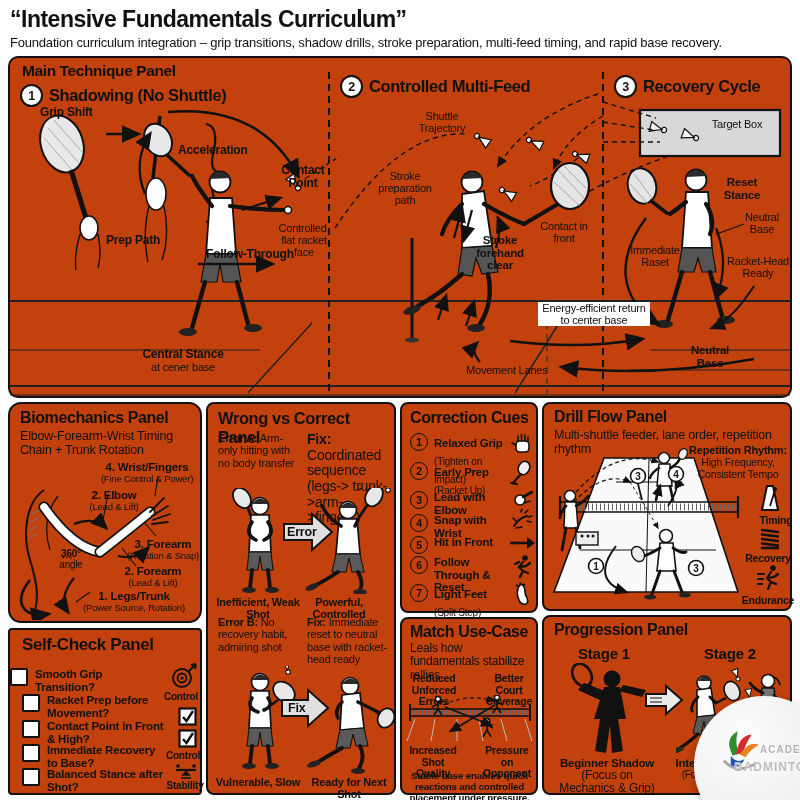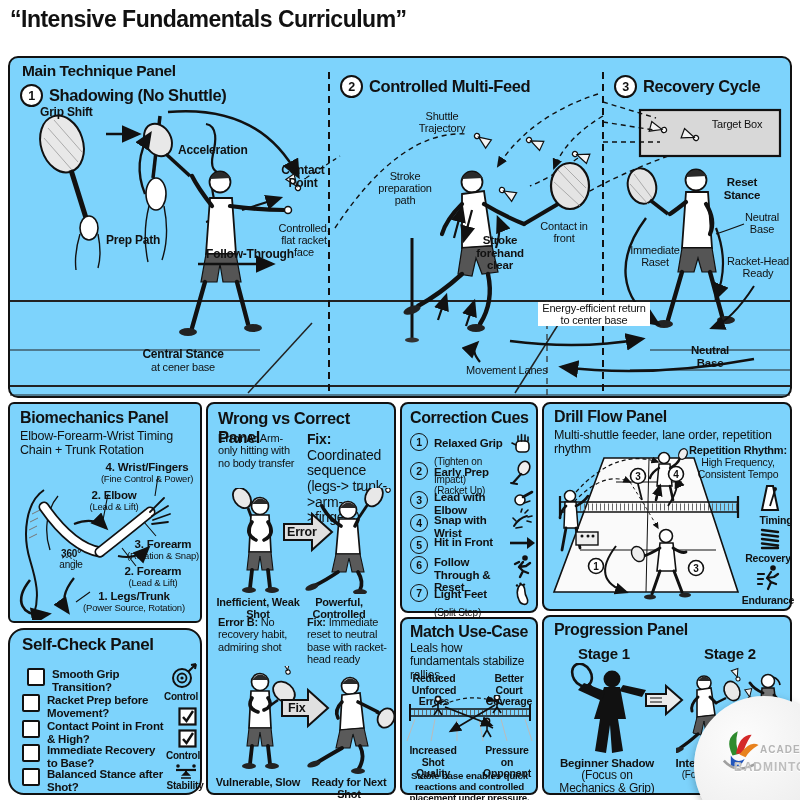--- a/index.html
+++ b/index.html
@@ -1,19 +1,19 @@
 <!DOCTYPE html>
 <html><head>
 <meta charset="utf-8">
 <style>
   html,body{margin:0;padding:0;background:#fff}
   .page{position:relative;width:800px;height:800px;background:#fff;color:#111;
         font-family:"Liberation Sans",sans-serif;overflow:hidden;letter-spacing:-0.2px}
   .abs{position:absolute}
-  .panel{position:absolute;border:2.5px solid #111;border-radius:10px;background:#7dd3fc;box-sizing:border-box}
+  .panel{position:absolute;border:2.5px solid #111;border-radius:10px;background:#c2410c;box-sizing:border-box}
   h1{margin:0;font-size:23px;font-weight:bold;letter-spacing:-0.5px}
   .subtitle{font-size:13px;margin-top:2px}
   .ptitle{font-weight:bold;font-size:16px;letter-spacing:-0.4px}
   .psub{font-size:12px;line-height:1.12}
   .sechead{position:absolute;display:flex;align-items:center;font-weight:bold;font-size:16.5px;letter-spacing:-0.4px;white-space:nowrap}
   .cnum{display:inline-flex;width:19px;height:19px;border:2px solid #111;border-radius:50%;
         align-items:center;justify-content:center;font-weight:bold;font-size:12.5px;margin-right:6px;flex:none;background:#fff}
   .lbl{position:absolute;font-weight:bold;font-size:11.5px;line-height:1.1}
   .lbln{position:absolute;font-size:11px;line-height:1.1}
   .ctr{text-align:center}
@@ -32,20 +32,21 @@
   .wmtext2{position:absolute;left:40px;top:64px;font-size:12px;font-weight:bold;color:#bdbdbd;letter-spacing:1px;text-shadow:0 1px 0 #fff}
   svg text{font-family:"Liberation Sans",sans-serif}
 </style>
 </head>
 <body>
 
 <div class="page">
 
   <div class="abs" style="left:10px;top:6px;width:780px">
     <h1>“Intensive Fundamentals Curriculum”</h1>
+    <div class="subtitle">Foundation curriculum integration – grip transitions, shadow drills, stroke preparation, multi-feed timing, and rapid base recovery.</div>
   </div>
 
   <div class="panel" style="left:8px;top:56px;width:784px;height:342px">
 
     <svg class="abs" style="left:0;top:0" width="780" height="338" viewBox="0 0 780 338">
       <defs>
         <marker id="m1" markerWidth="9" markerHeight="9" refX="6.5" refY="3.5" orient="auto">
             <path d="M0,0L8,3.5L0,7Z" fill="#111"></path>
           </marker>
       </defs>
@@ -212,21 +213,21 @@
     <div class="lbln" style="left:456px;top:306px">Movement Lanes</div>
 
     <div class="lbln ctr" style="left:700px;top:60px;width:54px">Target Box</div>
     <div class="lbl ctr" style="left:704px;top:118px;width:56px">Reset Stance</div>
     <div class="lbln ctr" style="left:726px;top:153px;width:52px">Neutral Base</div>
     <div class="lbln ctr" style="left:614px;top:186px;width:62px">Immediate Raset</div>
     <div class="lbln ctr" style="left:716px;top:197px;width:64px">Racket-Head Ready</div>
     <div class="lbl ctr" style="left:672px;top:286px;width:56px">Neutral Base</div>
   </div>
 
-  <div class="panel" style="left:8px;top:402px;width:194px;height:221px;border-radius:6px">
+  <div class="panel" style="left:8px;top:402px;width:194px;height:221px;border-radius:13px">
     <div class="abs ptitle" style="left:10px;top:5px">Biomechanics Panel</div>
     <div class="abs psub" style="left:10px;top:25px;width:176px;font-size:12.5px">Elbow-Forearm-Wrist Timing Chain + Trunk Rotation</div>
     <svg class="abs" style="left:0;top:58px" width="190" height="158" viewBox="0 0 190 158">
       <defs>
           <marker id="m2" markerWidth="9" markerHeight="9" refX="6.5" refY="3.5" orient="auto">
             <path d="M0,0L8,3.5L0,7Z" fill="#111"></path>
           </marker>
         </defs>
       <path d="M34,28C16,40 12,72 20,98C26,118 30,134 24,152" stroke="#111" stroke-width="2" fill="none"></path>
       <path d="M48,34C36,48 34,70 40,88" stroke="#111" stroke-width="1.3" fill="none"></path>
@@ -262,23 +263,23 @@
     <div class="abs ctr" style="left:108px;top:161px;width:70px">
       <div class="b" style="font-size:11.5px">2. Forearm</div>
       <div style="font-size:9.5px">(Lead &amp; Lift)</div>
     </div>
     <div class="abs ctr" style="left:66px;top:186px;width:116px">
       <div class="b" style="font-size:11.5px">1. Legs/Trunk</div>
       <div style="font-size:9.5px">(Power Source, Rotation)</div>
     </div>
   </div>
 
-  <div class="panel" style="left:8px;top:628px;width:194px;height:167px;border-radius:16px">
+  <div class="panel" style="left:8px;top:628px;width:194px;height:167px;border-radius:4px">
     <div class="abs ptitle" style="left:12px;top:5px;font-size:17px">Self-Check Panel</div>
-    <div class="chkrow" style="left:17px;top:38px;width:140px">
+    <div class="chkrow" style="left:0;top:38px;width:140px">
       <span class="chkbox"></span>
       <span>Smooth Grip Transition?</span>
     </div>
     <div class="chkrow" style="left:12px;top:64px;width:148px">
       <span class="chkbox"></span>
       <span>Racket Prep before Movement?</span>
     </div>
     <div class="chkrow" style="left:12px;top:90px;width:148px">
       <span class="chkbox"></span>
       <span>Contact Point in Front &amp; High?</span>

